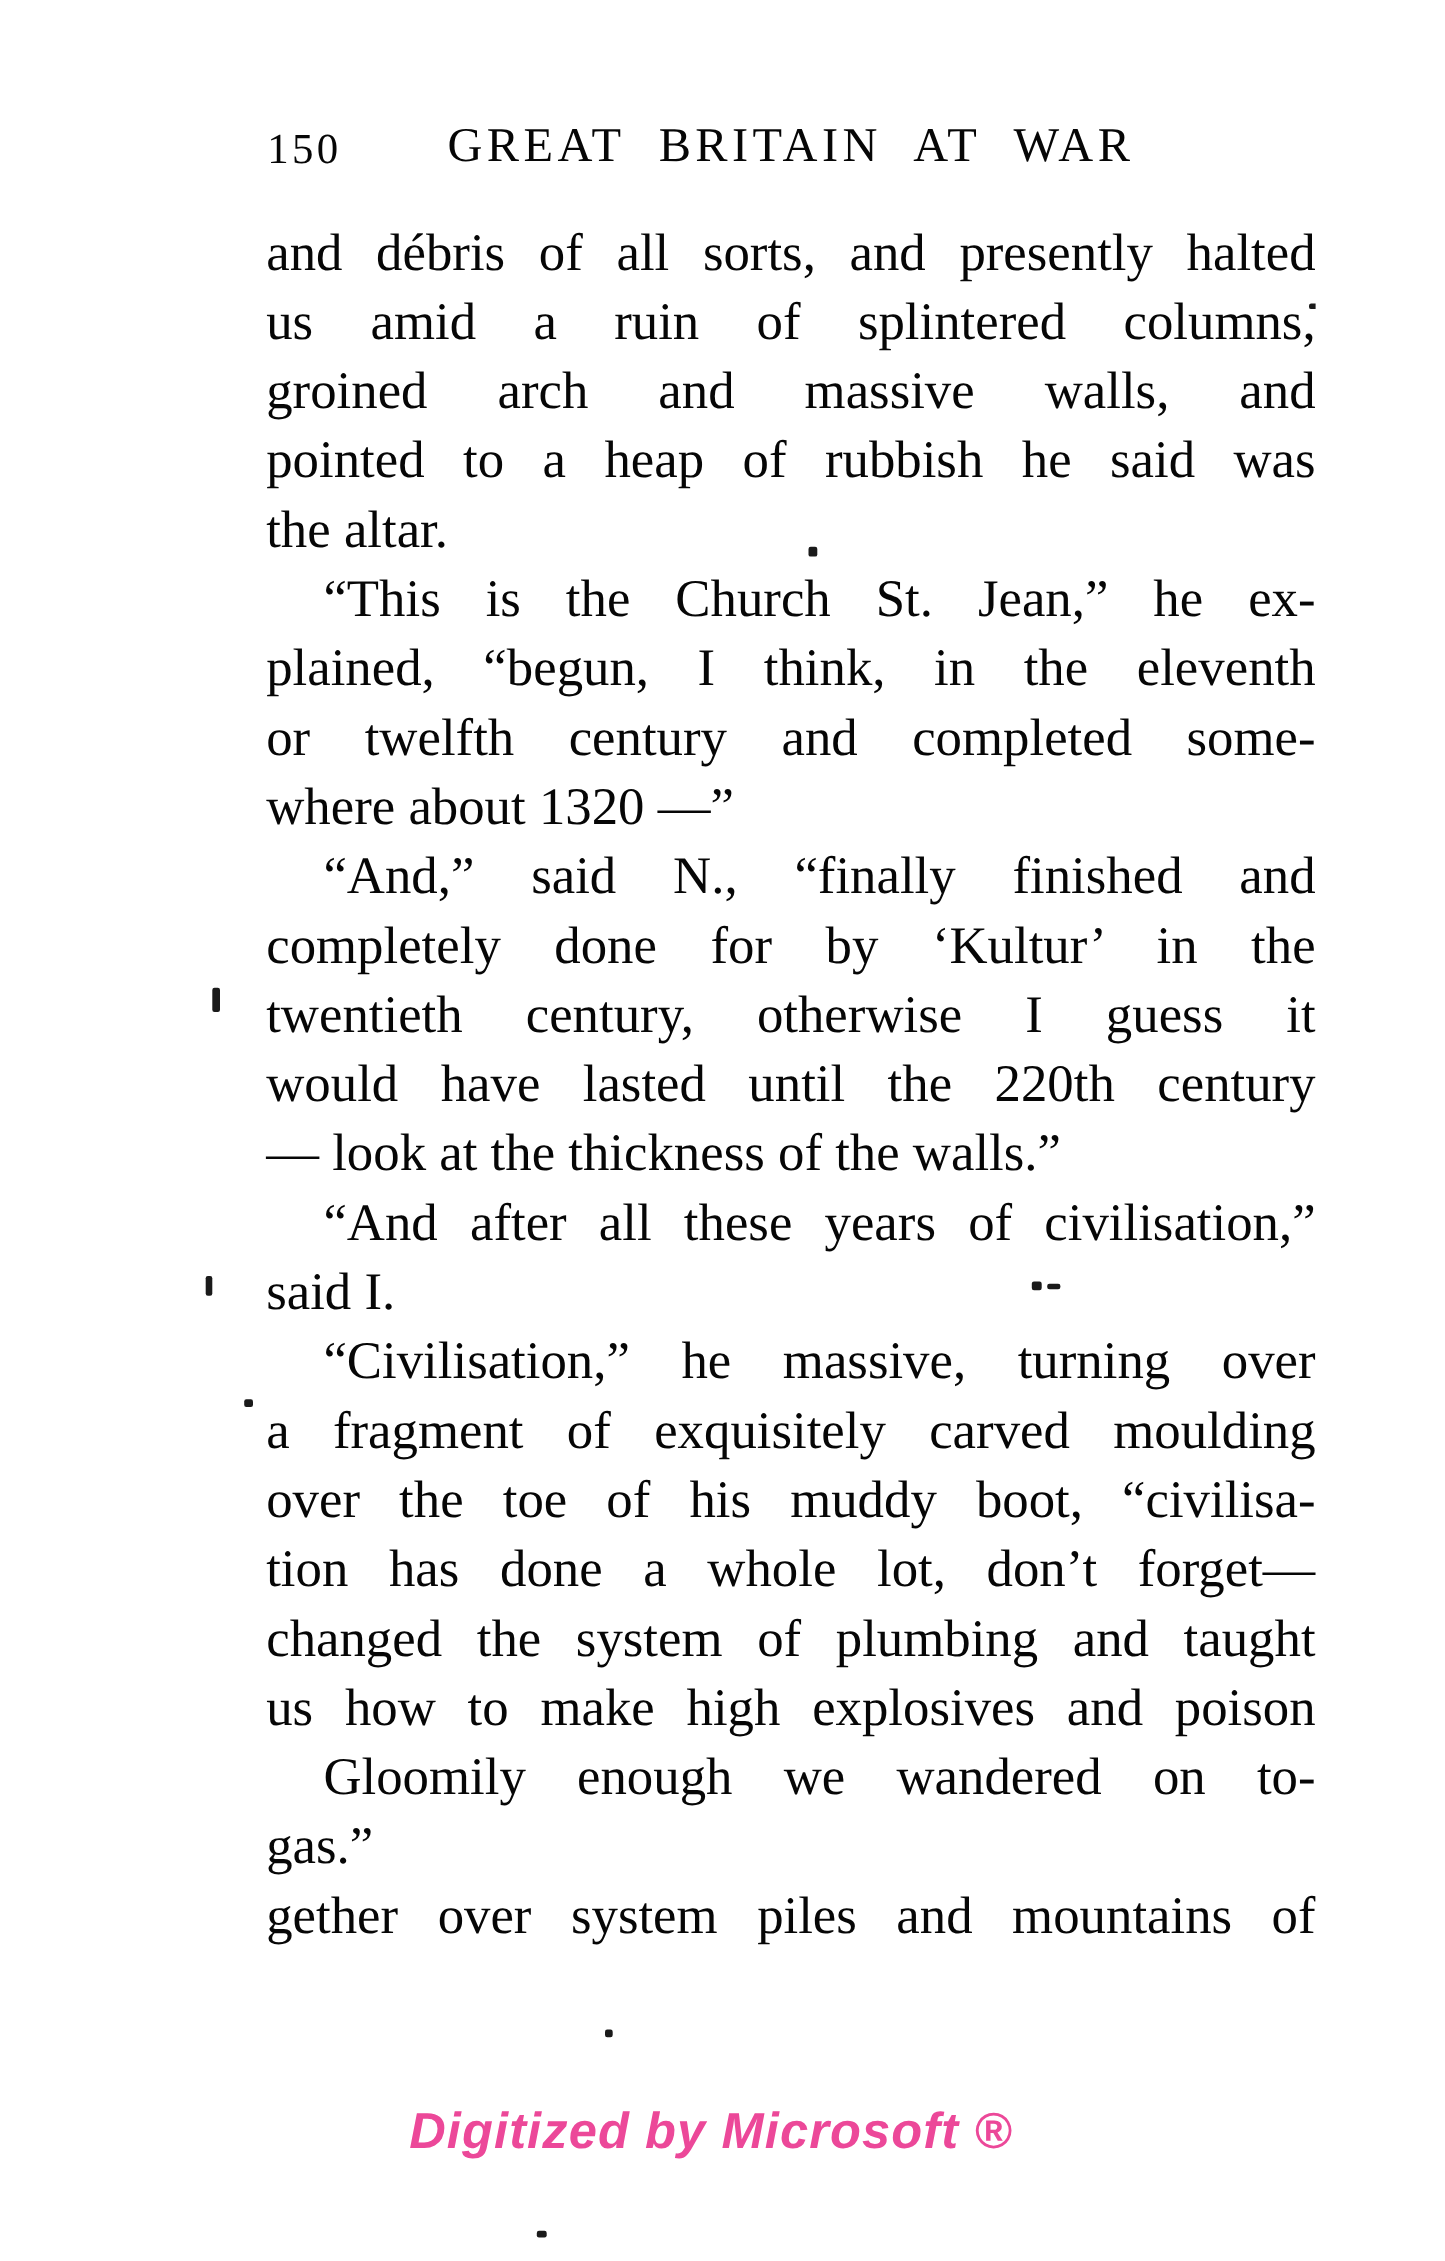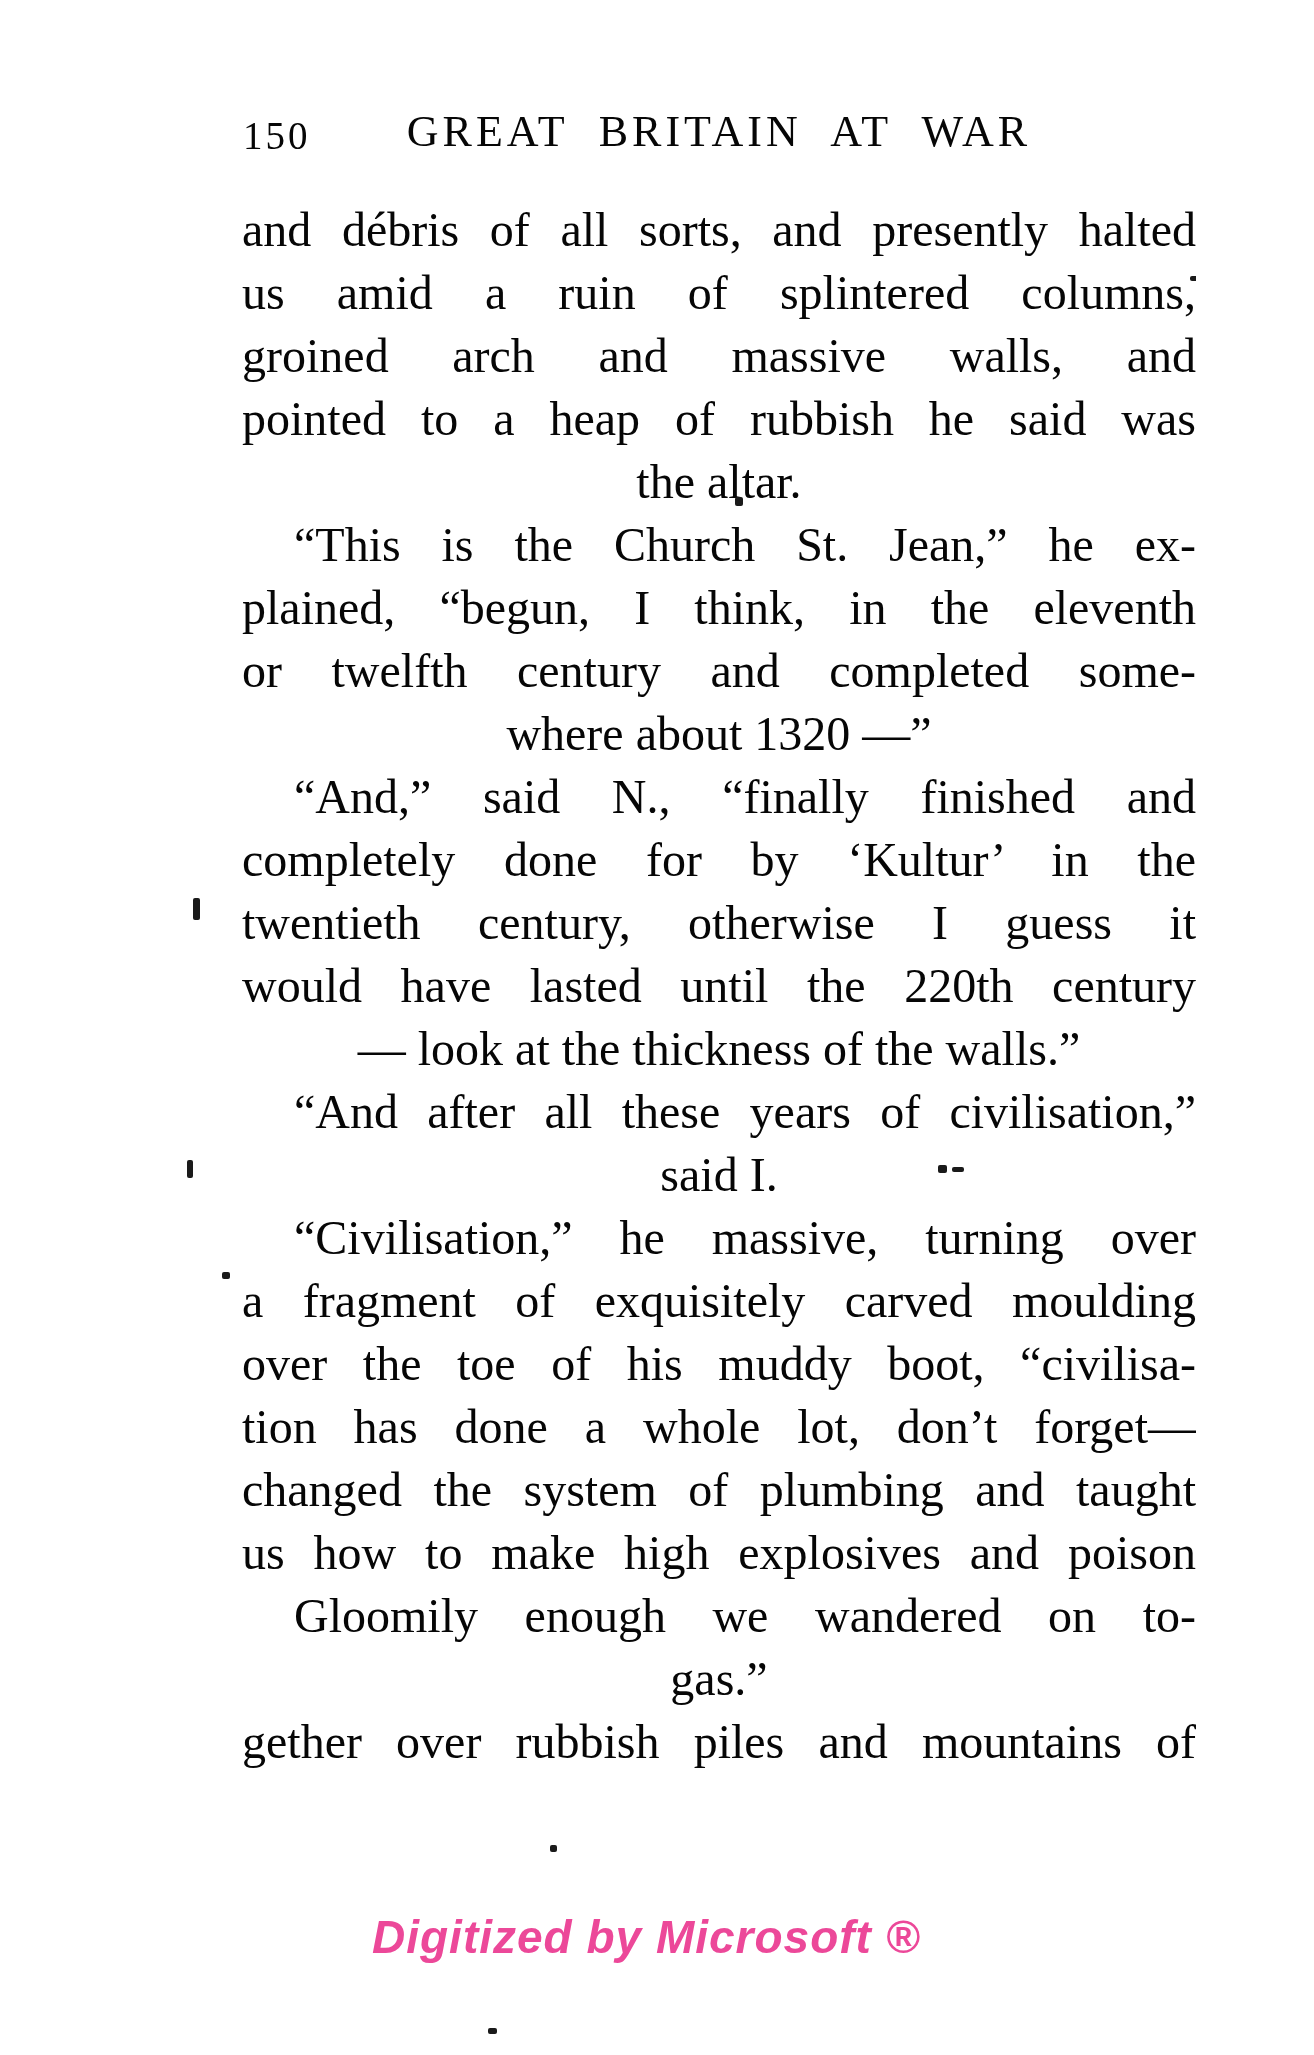--- a/index.html
+++ b/index.html
@@ -41,21 +41,21 @@
     position: absolute;
     left: 242px;
     top: 198px;
     width: 954px;
     font-size: 48px;
   }
   .line {
     height: 63px;
     line-height: 63px;
     white-space: nowrap;
-    text-align: center;
+    text-align: left;
   }
   .line.just {
     white-space: normal;
     text-align: justify;
     text-align-last: justify;
     word-spacing: 2px;
   }
   .line.indent {
     padding-left: 52px;
   }
@@ -109,21 +109,21 @@
       <div class="line just indent">“And after all these years of civilisation,”</div>
       <div class="line">said I.</div>
       <div class="line just indent">“Civilisation,” he massive, turning over</div>
       <div class="line just">a fragment of exquisitely carved moulding</div>
       <div class="line just">over the toe of his muddy boot, “civilisa-</div>
       <div class="line just">tion has done a whole lot, don’t forget—</div>
       <div class="line just">changed the system of plumbing and taught</div>
       <div class="line just">us how to make high explosives and poison</div>
       <div class="line just indent">Gloomily enough we wandered on to-</div>
       <div class="line">gas.”</div>
-      <div class="line just">gether over rubbish piles and mountains of</div>
+      <div class="line just">gether over system piles and mountains of</div>
     </div>
 
   <div class="footer-credit">Digitized by Microsoft ®</div>
 
   <div id="marks-layer">
       <div class="scan-mark" style="left: 735px; top: 497px; width: 8px; height: 9px;"></div>
       <div class="scan-mark" style="left: 1190px; top: 276px; width: 11px; height: 5px;"></div>
       <div class="scan-mark" style="left: 193px; top: 898px; width: 7px; height: 22px;"></div>
       <div class="scan-mark" style="left: 187px; top: 1160px; width: 6px; height: 18px;"></div>
       <div class="scan-mark" style="left: 222px; top: 1272px; width: 8px; height: 7px;"></div>

